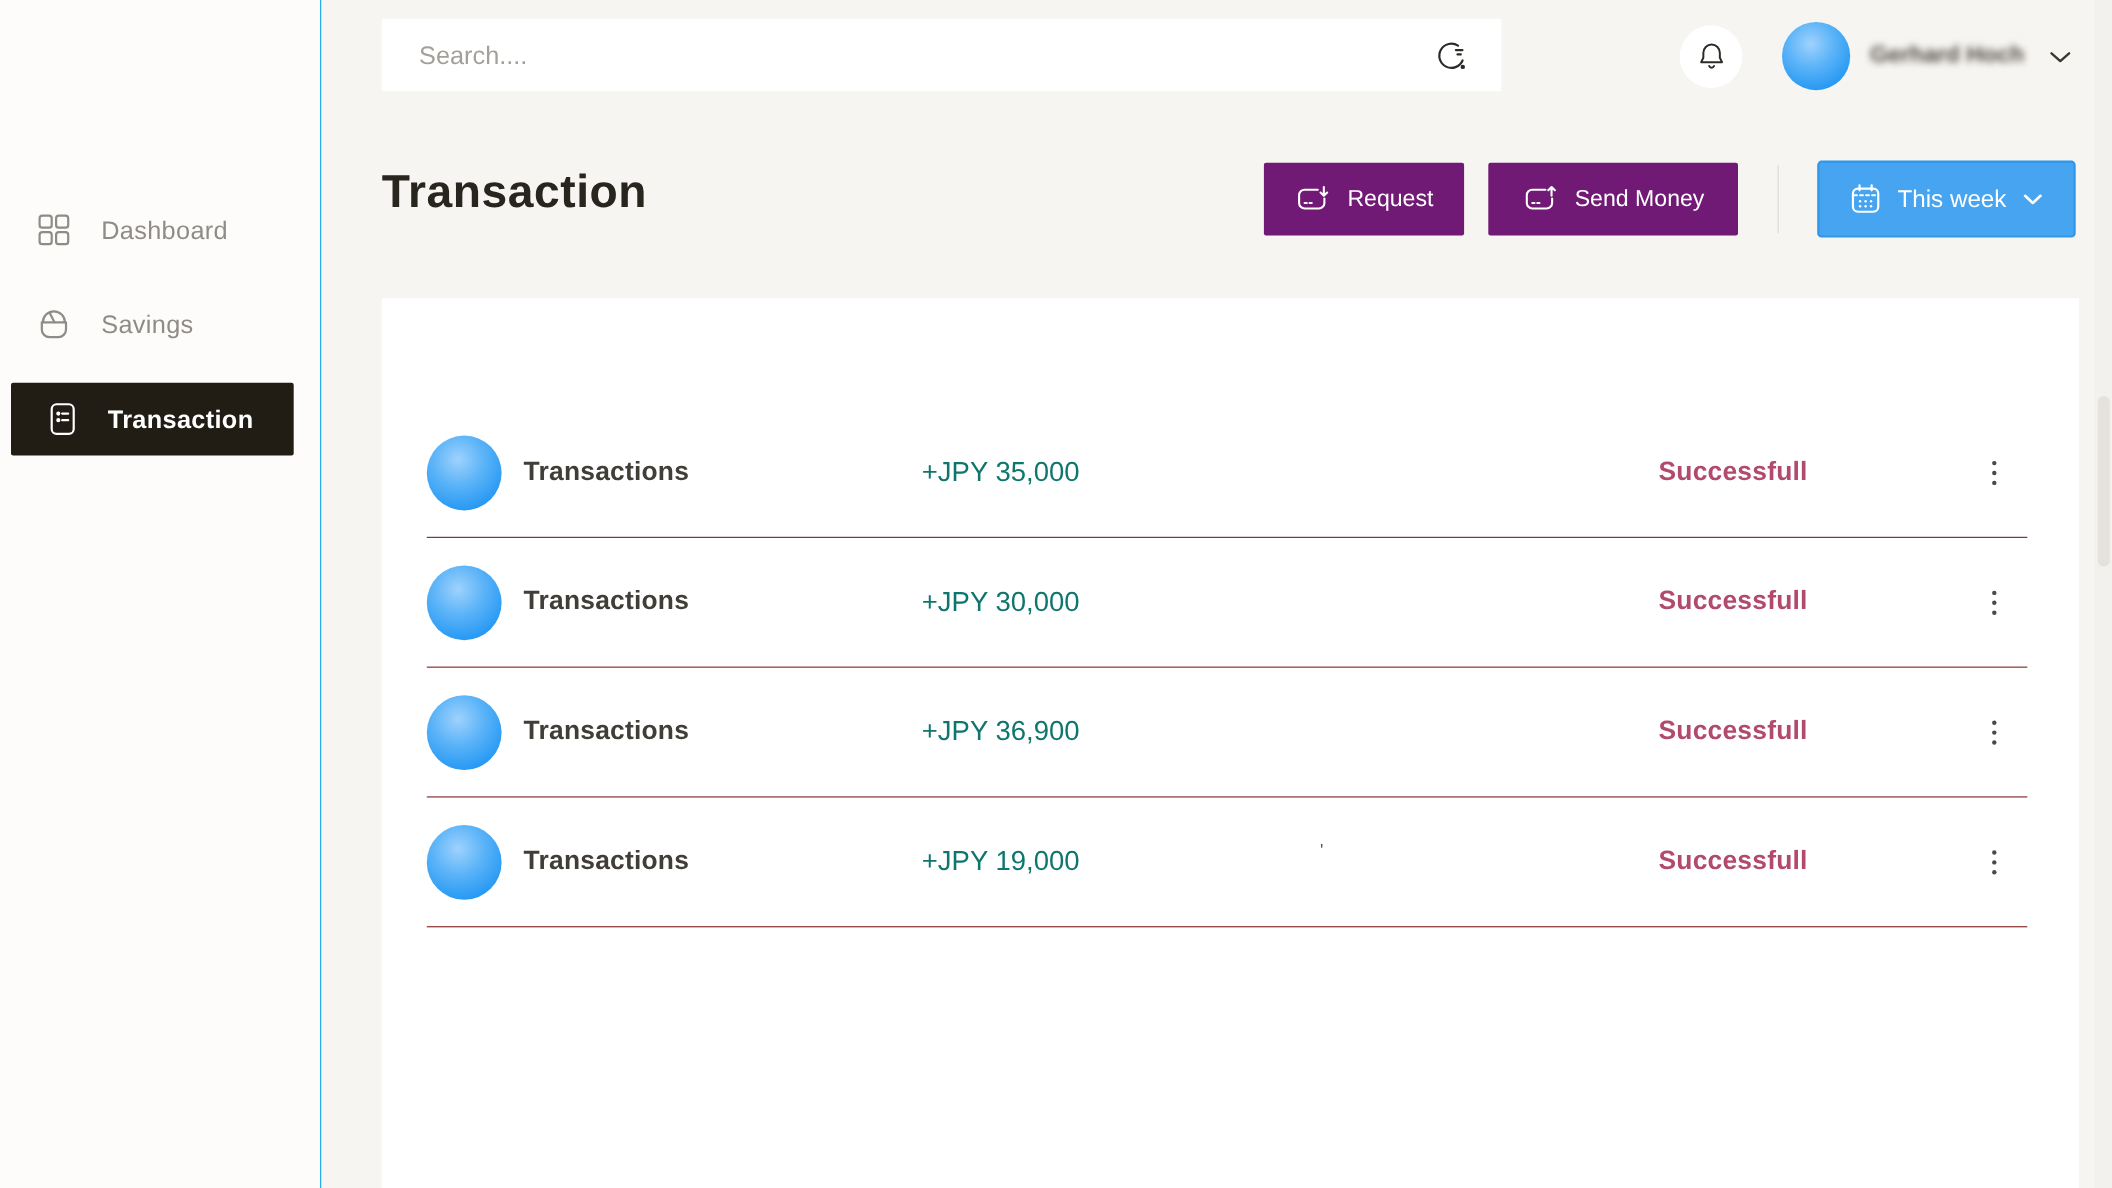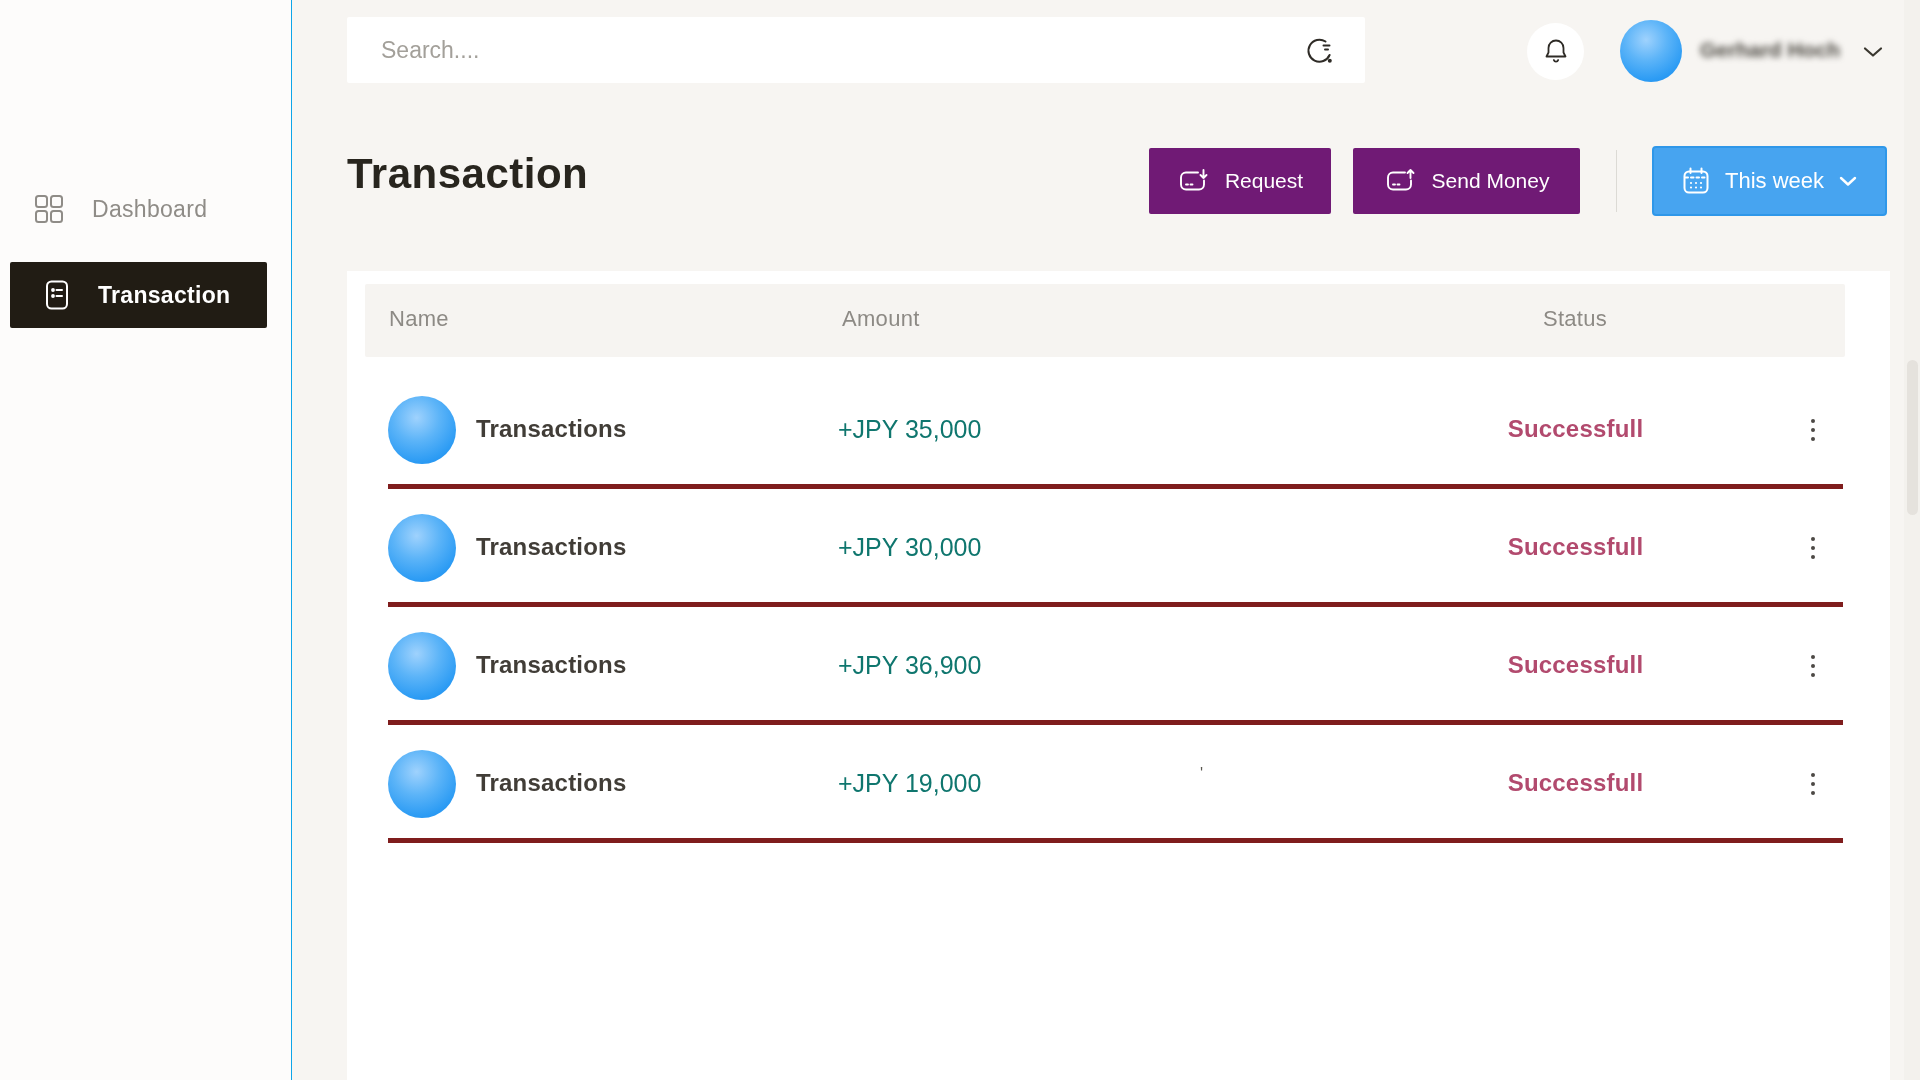--- a/index.html
+++ b/index.html
@@ -95,21 +95,21 @@
     position:absolute; left:18px; top:13px; width:1480px; height:73px;
     background:#f6f4f1; border-radius:2px;
   }
   .thead .col { position:absolute; top:22px; font-size:22px; color:#8d8a85; letter-spacing:.3px; }
   .col-name { left:24px; }
   .col-amount { left:477px; }
   .col-status { left:1145px; width:130px; text-align:center; }
 
   .rows { position:absolute; left:41px; top:100px; width:1455px; }
   .trow {
-    position:relative; height:118px; border-bottom:5px solid #7f1d1d;
+    position:relative; height:118px; border-bottom:1px solid #7f1d1d;
   }
   .trow .avatar.row-av {
     position:absolute; left:0; top:25px; width:68px; height:68px;
   }
   .cell-name {
     position:absolute; left:88px; top:44px;
     font-size:24px; font-weight:700; color:#413d37; letter-spacing:.2px;
   }
   .cell-amount {
     position:absolute; left:450px; top:44px;
@@ -147,20 +147,30 @@
           <rect x="2" y="2" width="11" height="11" rx="2.5"></rect>
           <rect x="17" y="2" width="11" height="11" rx="2.5"></rect>
           <rect x="2" y="17" width="11" height="11" rx="2.5"></rect>
           <rect x="17" y="17" width="11" height="11" rx="2.5"></rect>
         </svg>
       </span>
       <span>Dashboard</span>
     </div>
 
 
+    <div class="side-item">
+      <span class="ic">
+        <svg width="32" height="32" viewBox="0 0 32 32" fill="none" stroke="#8f8c87" stroke-width="2" stroke-linecap="round" stroke-linejoin="round">
+          <path d="M6 14 a10 10 0 0 1 20 0"></path>
+          <path d="M12 5.2 l4.5 8.8"></path>
+          <path d="M5 14 h22 v6.5 a7 7 0 0 1-7 7 h-8 a7 7 0 0 1-7-7 z"></path>
+        </svg>
+      </span>
+      <span>Savings</span>
+    </div>
 
 
     <div class="side-item active">
       <span class="ic">
         <svg width="26" height="32" viewBox="0 0 26 32" fill="none" stroke="#ffffff" stroke-width="2" stroke-linecap="round" stroke-linejoin="round">
           <rect x="3" y="2.5" width="20" height="27" rx="4.5"></rect>
           <circle cx="9" cy="11" r="0.9" fill="#ffffff"></circle>
           <path d="M12.5 11 h5.5"></path>
           <circle cx="9" cy="17" r="0.9" fill="#ffffff"></circle>
           <path d="M12.5 17 h5.5"></path>
@@ -246,25 +256,20 @@
   <span>This week</span>
   <span>
     <svg width="20" height="13" viewBox="0 0 20 13" fill="none" stroke="#ffffff" stroke-width="2.4" stroke-linecap="round" stroke-linejoin="round">
       <path d="M3 3 l7 6.5 7-6.5"></path>
     </svg>
   </span>
 </button>
 
 <div class="card">
 
-  <div class="thead">
-    <span class="col col-name">Name</span>
-    <span class="col col-amount">Amount</span>
-    <span class="col col-status">Status</span>
-  </div>
 
   <div class="rows">
 
     <div class="trow">
       <div class="avatar row-av"></div>
       <span class="cell-name">Transactions</span>
       <span class="cell-amount">+JPY 35,000</span>
       <span class="cell-status">Successfull</span>
       <span class="kebab">
           <i></i>

